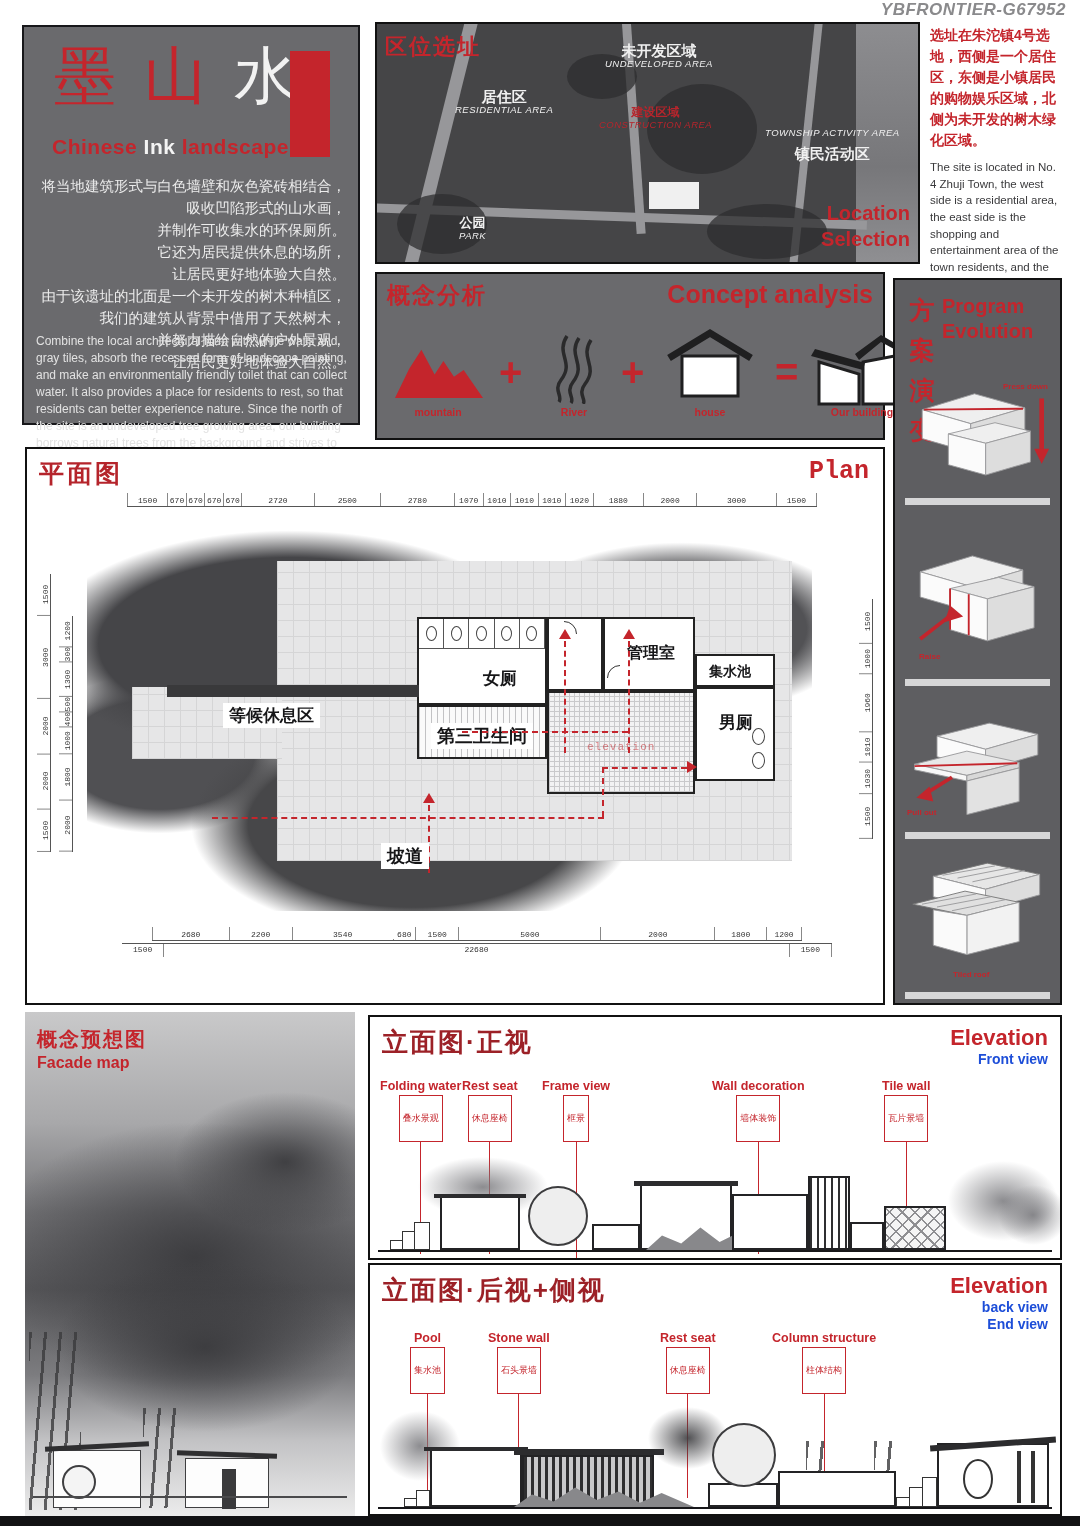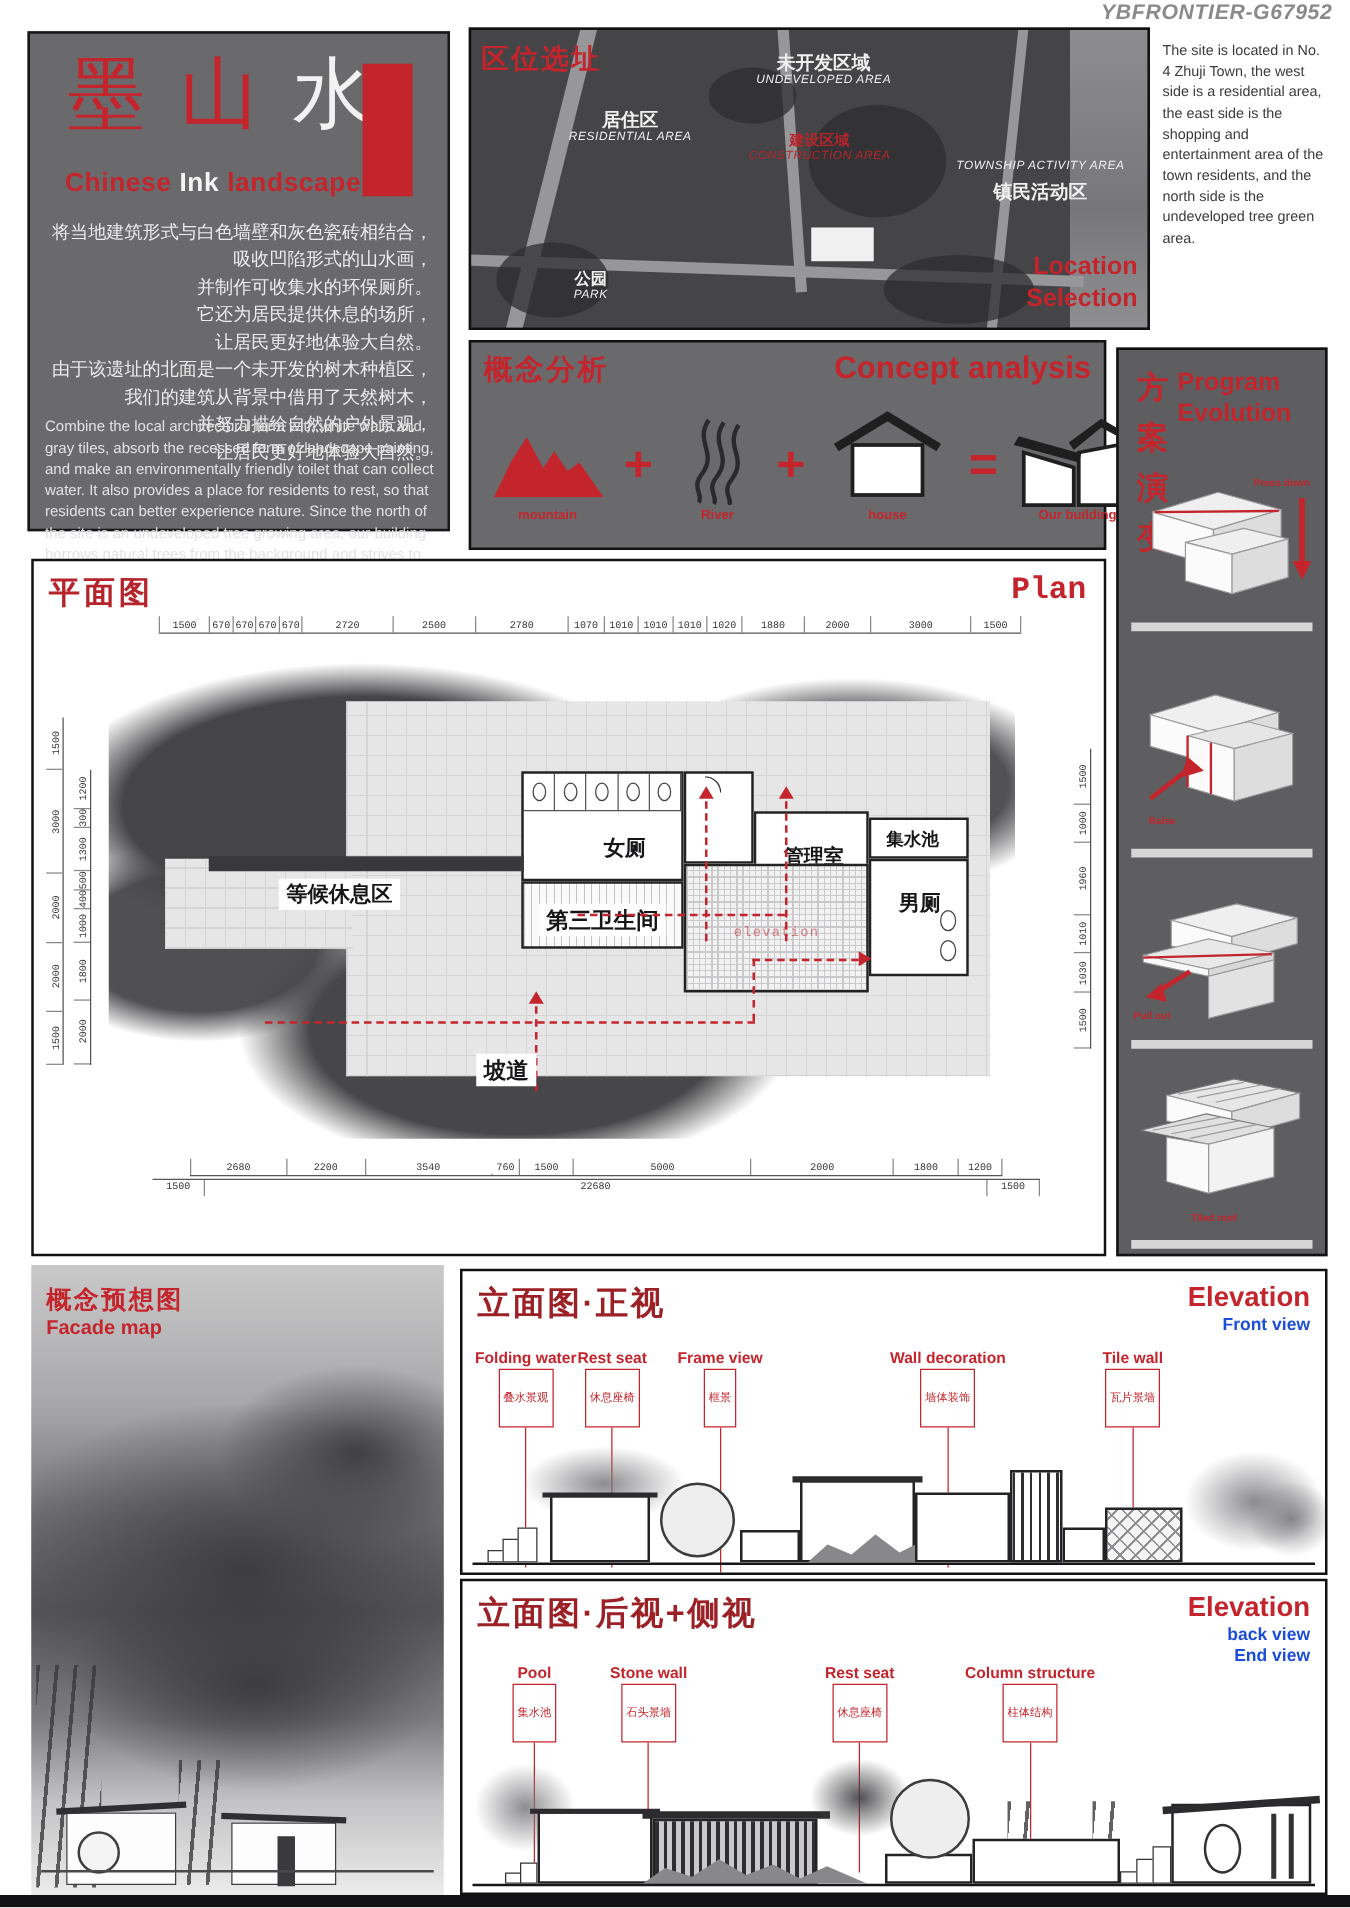--- a/index.html
+++ b/index.html
@@ -190,20 +190,21 @@
       <span class="cn" style="font-size:13px;">公园</span>
       <span class="en">PARK</span>
     </div>
     <div class="abs map-caption">
       <div>Location</div>
       <div>Selection</div>
     </div>
   </div>
 
   <div class="abs site">
+    <div class="cn">选址在朱沱镇4号选地，西侧是一个居住区，东侧是小镇居民的购物娱乐区域，北侧为未开发的树木绿化区域。</div>
     <div class="en">The site is located in No. 4 Zhuji Town, the west side is a residential area, the east side is the shopping and entertainment area of the town residents, and the north side is the undeveloped tree green area.</div>
   </div>
 
   <div class="abs concept">
     <div class="abs concept-cn">概念分析</div>
     <div class="abs concept-en">Concept analysis</div>
     <div class="c-item" style="left:18px;top:68px;">
         <div class="mountain"></div>
       </div>
     <div class="op" style="left:122px;top:78px;">+</div>
@@ -352,21 +353,21 @@
           </div>
       </div>
       <div class="room-label" style="left:64px;top:48px;font-size:17px;">女厕</div>
     </div>
     <div class="room hatch-v" style="left:390px;top:256px;width:130px;height:54px;">
       <div class="room-label white-tag" style="left:12px;top:16px;font-size:18px;">第三卫生间</div>
     </div>
     <div class="room" style="left:520px;top:168px;width:56px;height:74px;">
       <div class="arc" style="left:2px;top:2px;transform:rotate(90deg);"></div>
     </div>
-    <div class="room" style="left:576px;top:168px;width:92px;height:74px;margin-top:32px;">
+    <div class="room" style="left:576px;top:168px;width:92px;height:74px;">
       <div class="arc" style="left:2px;top:46px;"></div>
       <div class="room-label" style="left:22px;top:24px;font-size:16px;">管理室</div>
     </div>
     <div class="room" style="left:668px;top:205px;width:80px;height:33px;">
       <div class="room-label" style="left:12px;top:7px;font-size:14px;">集水池</div>
     </div>
     <div class="room" style="left:668px;top:238px;width:80px;height:94px;">
       <div class="room-label" style="left:22px;top:22px;font-size:17px;">男厕</div>
       <div class="fixture" style="right:8px;bottom:10px;"></div>
       <div class="fixture" style="right:8px;bottom:34px;"></div>
@@ -413,21 +414,21 @@
         <span class="dim-seg" style="flex-grow: 1000;">1000</span>
         <span class="dim-seg" style="flex-grow: 1960;">1960</span>
         <span class="dim-seg" style="flex-grow: 1010;">1010</span>
         <span class="dim-seg" style="flex-grow: 1030;">1030</span>
         <span class="dim-seg" style="flex-grow: 1500;">1500</span>
       </div>
     <div class="dims dims-h" style="left:125px;top:478px;width:650px;">
         <span class="dim-seg" style="flex-grow: 2680;">2680</span>
         <span class="dim-seg" style="flex-grow: 2200;">2200</span>
         <span class="dim-seg" style="flex-grow: 3540; margin-top: 12px;">3540</span>
-        <span class="dim-seg" style="flex-grow: 760;">760</span>
+        <span class="dim-seg" style="flex-grow: 760;">680</span>
         <span class="dim-seg" style="flex-grow: 1500;">1500</span>
         <span class="dim-seg" style="flex-grow: 5000;">5000</span>
         <span class="dim-seg" style="flex-grow: 4000;">2000</span>
         <span class="dim-seg" style="flex-grow: 1800;">1800</span>
         <span class="dim-seg" style="flex-grow: 1200;">1200</span>
       </div>
     <div class="dims dims-h2" style="left:95px;top:494px;width:710px;">
         <span class="dim-seg" style="flex-grow: 1500;">1500</span>
         <span class="dim-seg" style="flex-grow: 22680;">22680</span>
         <span class="dim-seg" style="flex-grow: 1500;">1500</span>

